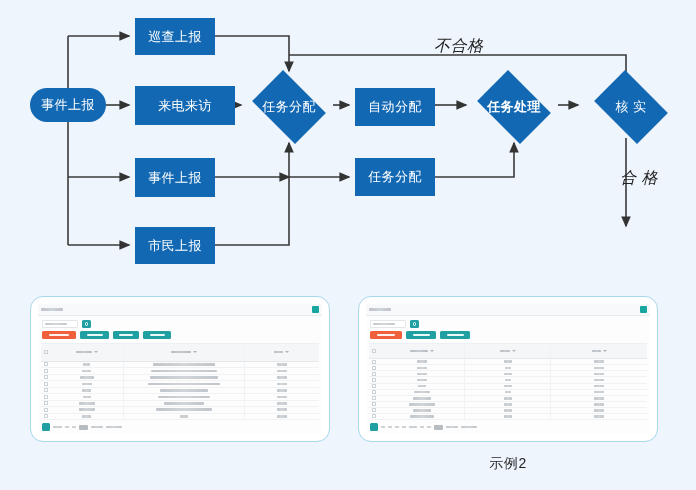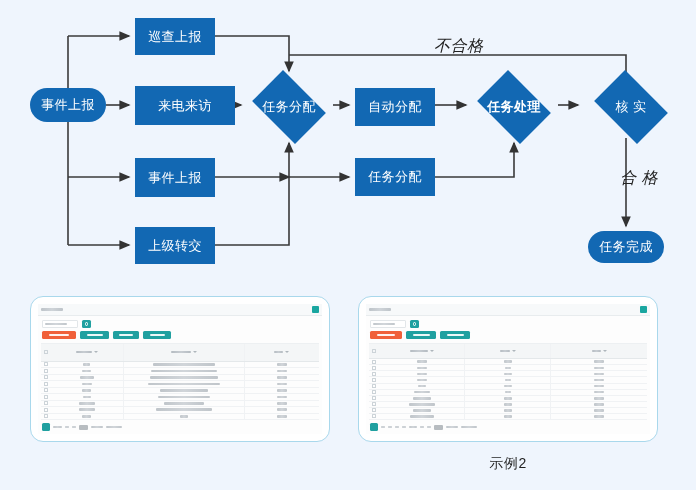--- a/index.html
+++ b/index.html
@@ -283,21 +283,21 @@
 
     <div class="node" style="left:135px;top:86px;width:100px;height:39px;">
       <span>来电来访</span>
     </div>
 
     <div class="node" style="left:135px;top:158px;width:80px;height:39px;">
       <span>事件上报</span>
     </div>
 
     <div class="node" style="left:135px;top:227px;width:80px;height:37px;">
-      <span>上级转交</span>
+      <span>市民上报</span>
     </div>
 
     <div class="node diamond-wrap" style="left:246px;top:76px;width:86px;height:62px;">
       <div class="diamond-shape"></div>
       <span class="dlabel">任务分配</span>
     </div>
 
     <div class="node" style="left:355px;top:88px;width:80px;height:38px;">
       <span>自动分配</span>
     </div>
@@ -309,23 +309,20 @@
     <div class="node diamond-wrap" style="left:471px;top:76px;width:86px;height:62px;font-weight:bold;">
       <div class="diamond-shape"></div>
       <span class="dlabel">任务处理</span>
     </div>
 
     <div class="node diamond-wrap" style="left:588px;top:76px;width:86px;height:62px;">
       <div class="diamond-shape"></div>
       <span class="dlabel">核 实</span>
     </div>
 
-    <div class="node pill" style="left:588px;top:231px;width:76px;height:32px;">
-      <span>任务完成</span>
-    </div>
 
     <div class="edge-label" style="left:434px;top:36px;">不合格</div>
     <div class="edge-label" style="left:620px;top:168px;">合 格</div>
   </div>
 
   <div class="shot-card" style="left:30px;top:296px;width:300px;height:146px;">
     <div class="shot-inner">
 
       <div class="shot-topbar">
         <span class="blur-text tb-title"></span>

